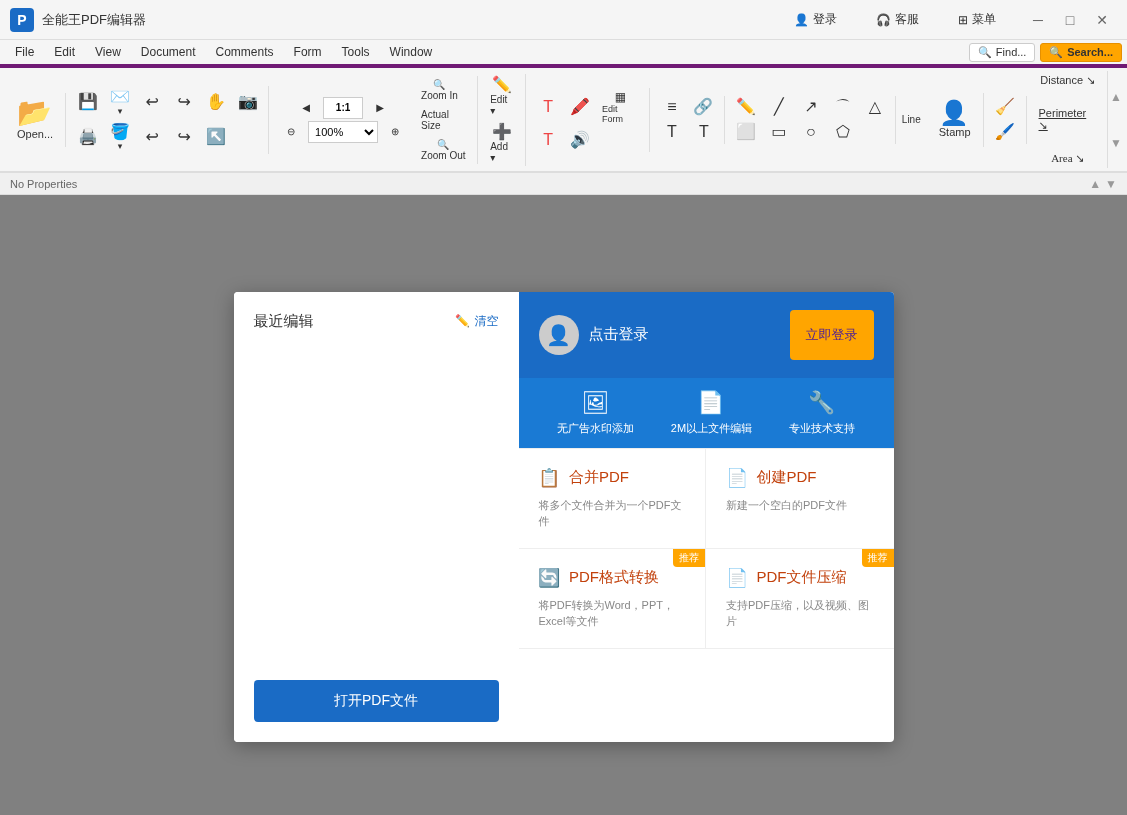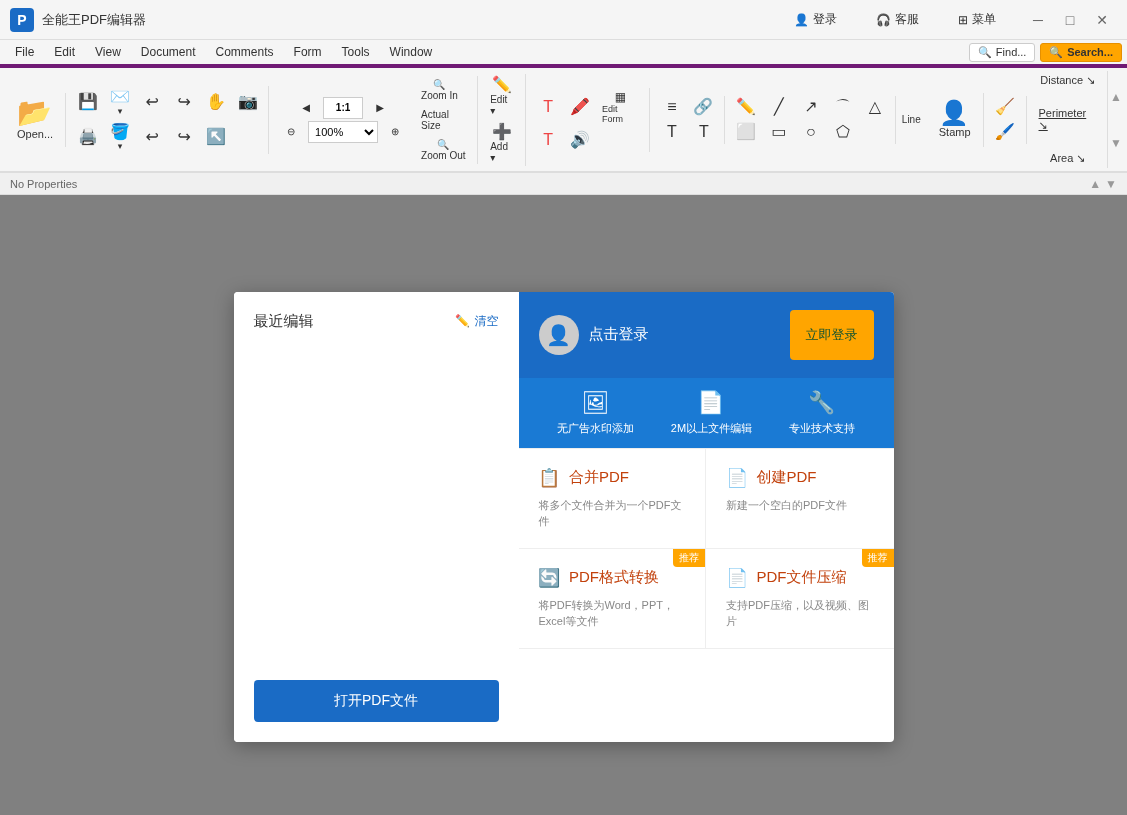--- a/index.html
+++ b/index.html
@@ -170,21 +170,21 @@
       padding: 18px 20px;
       display: flex;
       align-items: center;
       justify-content: space-between;
     }
     .login-info { display: flex; align-items: center; gap: 10px; }
     .avatar { width: 40px; height: 40px; background: #ccc; border-radius: 50%; display: flex; align-items: center; justify-content: center; font-size: 20px; color: #666; }
     .login-text { color: white; font-size: 15px; }
     .login-now-btn {
       background: #ffa500;
-      color: #14532d;
+      color: #4c1d95;
       border: none;
       border-radius: 4px;
       padding: 16px 16px;
       font-size: 13px;
       cursor: pointer;
       font-family: 'Microsoft YaHei', Arial, sans-serif;
     }
 
     .features-strip {
       background: #1a7ad4;
@@ -505,21 +505,21 @@
 
     <div class="ribbon-group">
       <div style="display:flex;flex-direction:column;gap:14px;">
         <div class="ribbon-btn">
           <span style="font-size:11px;">Distance ↘</span>
         </div>
         <div class="ribbon-btn">
           <span style="font-size:11px;text-decoration:underline;">Perimeter ↘</span>
         </div>
         <div class="ribbon-btn">
-          <span style="font-size:11px;">Area ↘</span>
+          <span style="font-size:11px;font-family:Liberation Serif, serif;">Area ↘</span>
         </div>
       </div>
     </div>
 
     <div style="margin-left:auto;display:flex;flex-direction:column;justify-content:space-between;height:60px;">
       <span class="collapse-btn">▲</span>
       <span class="collapse-btn">▼</span>
     </div>
   </div>
 </div>

